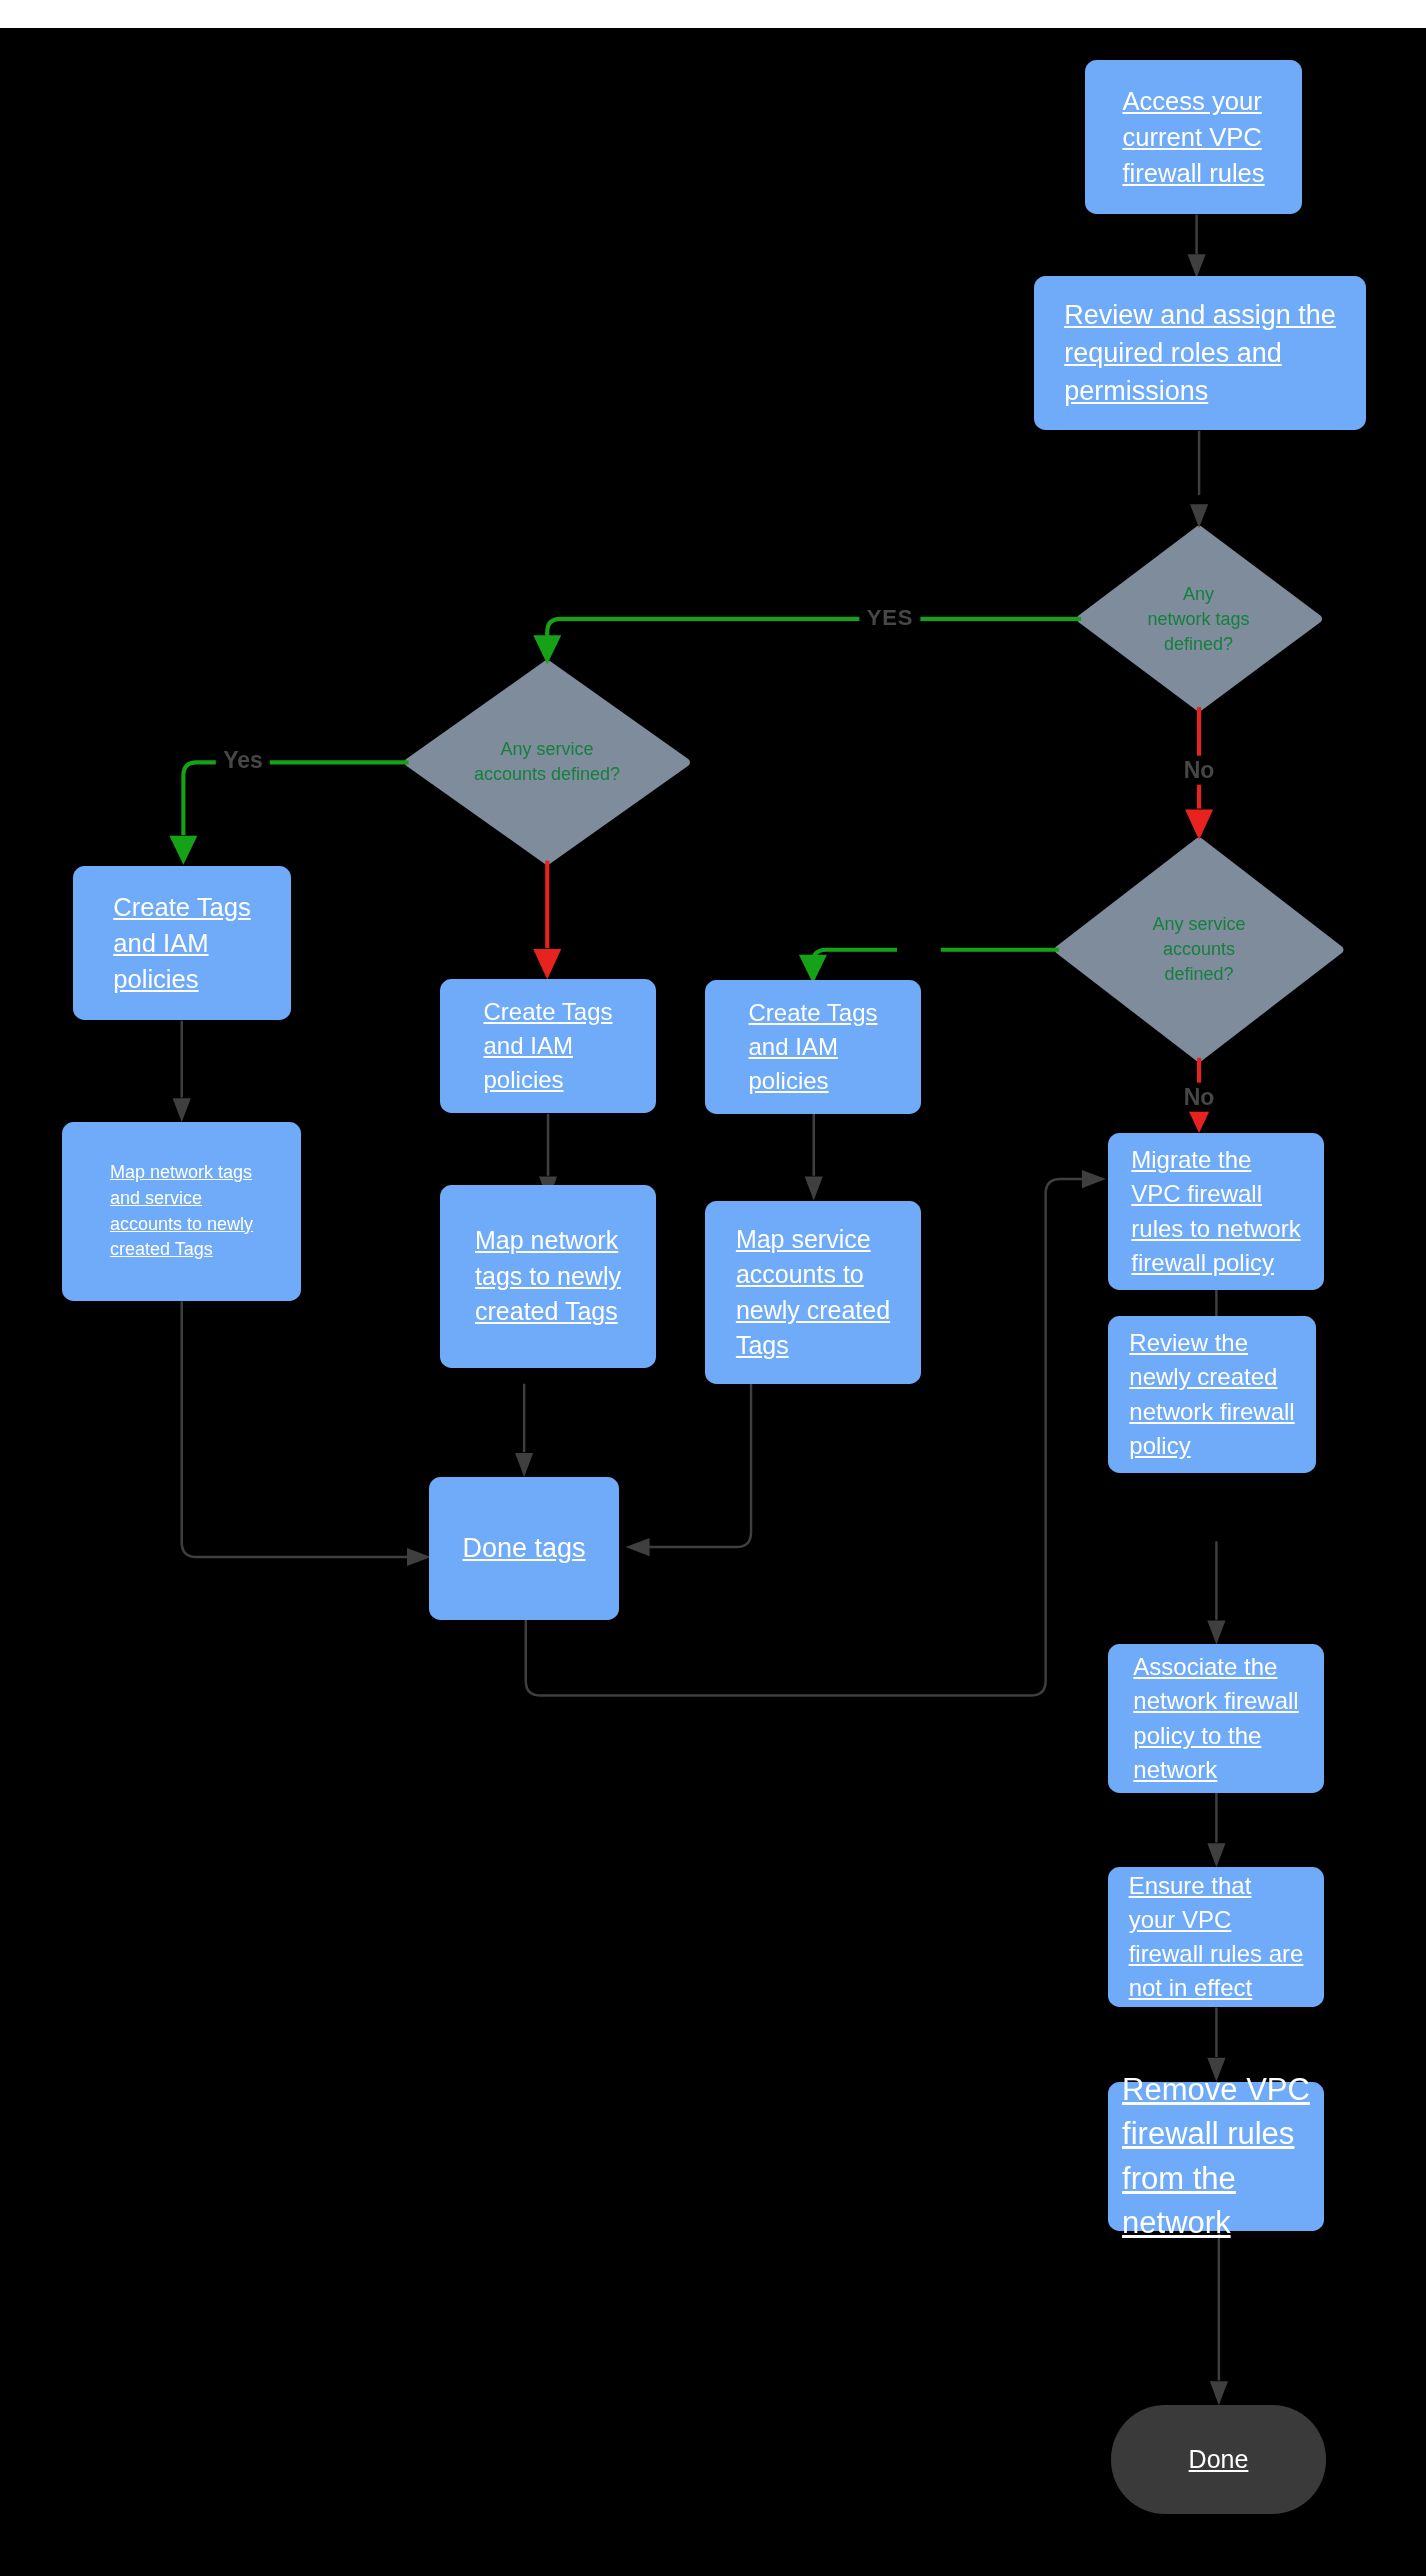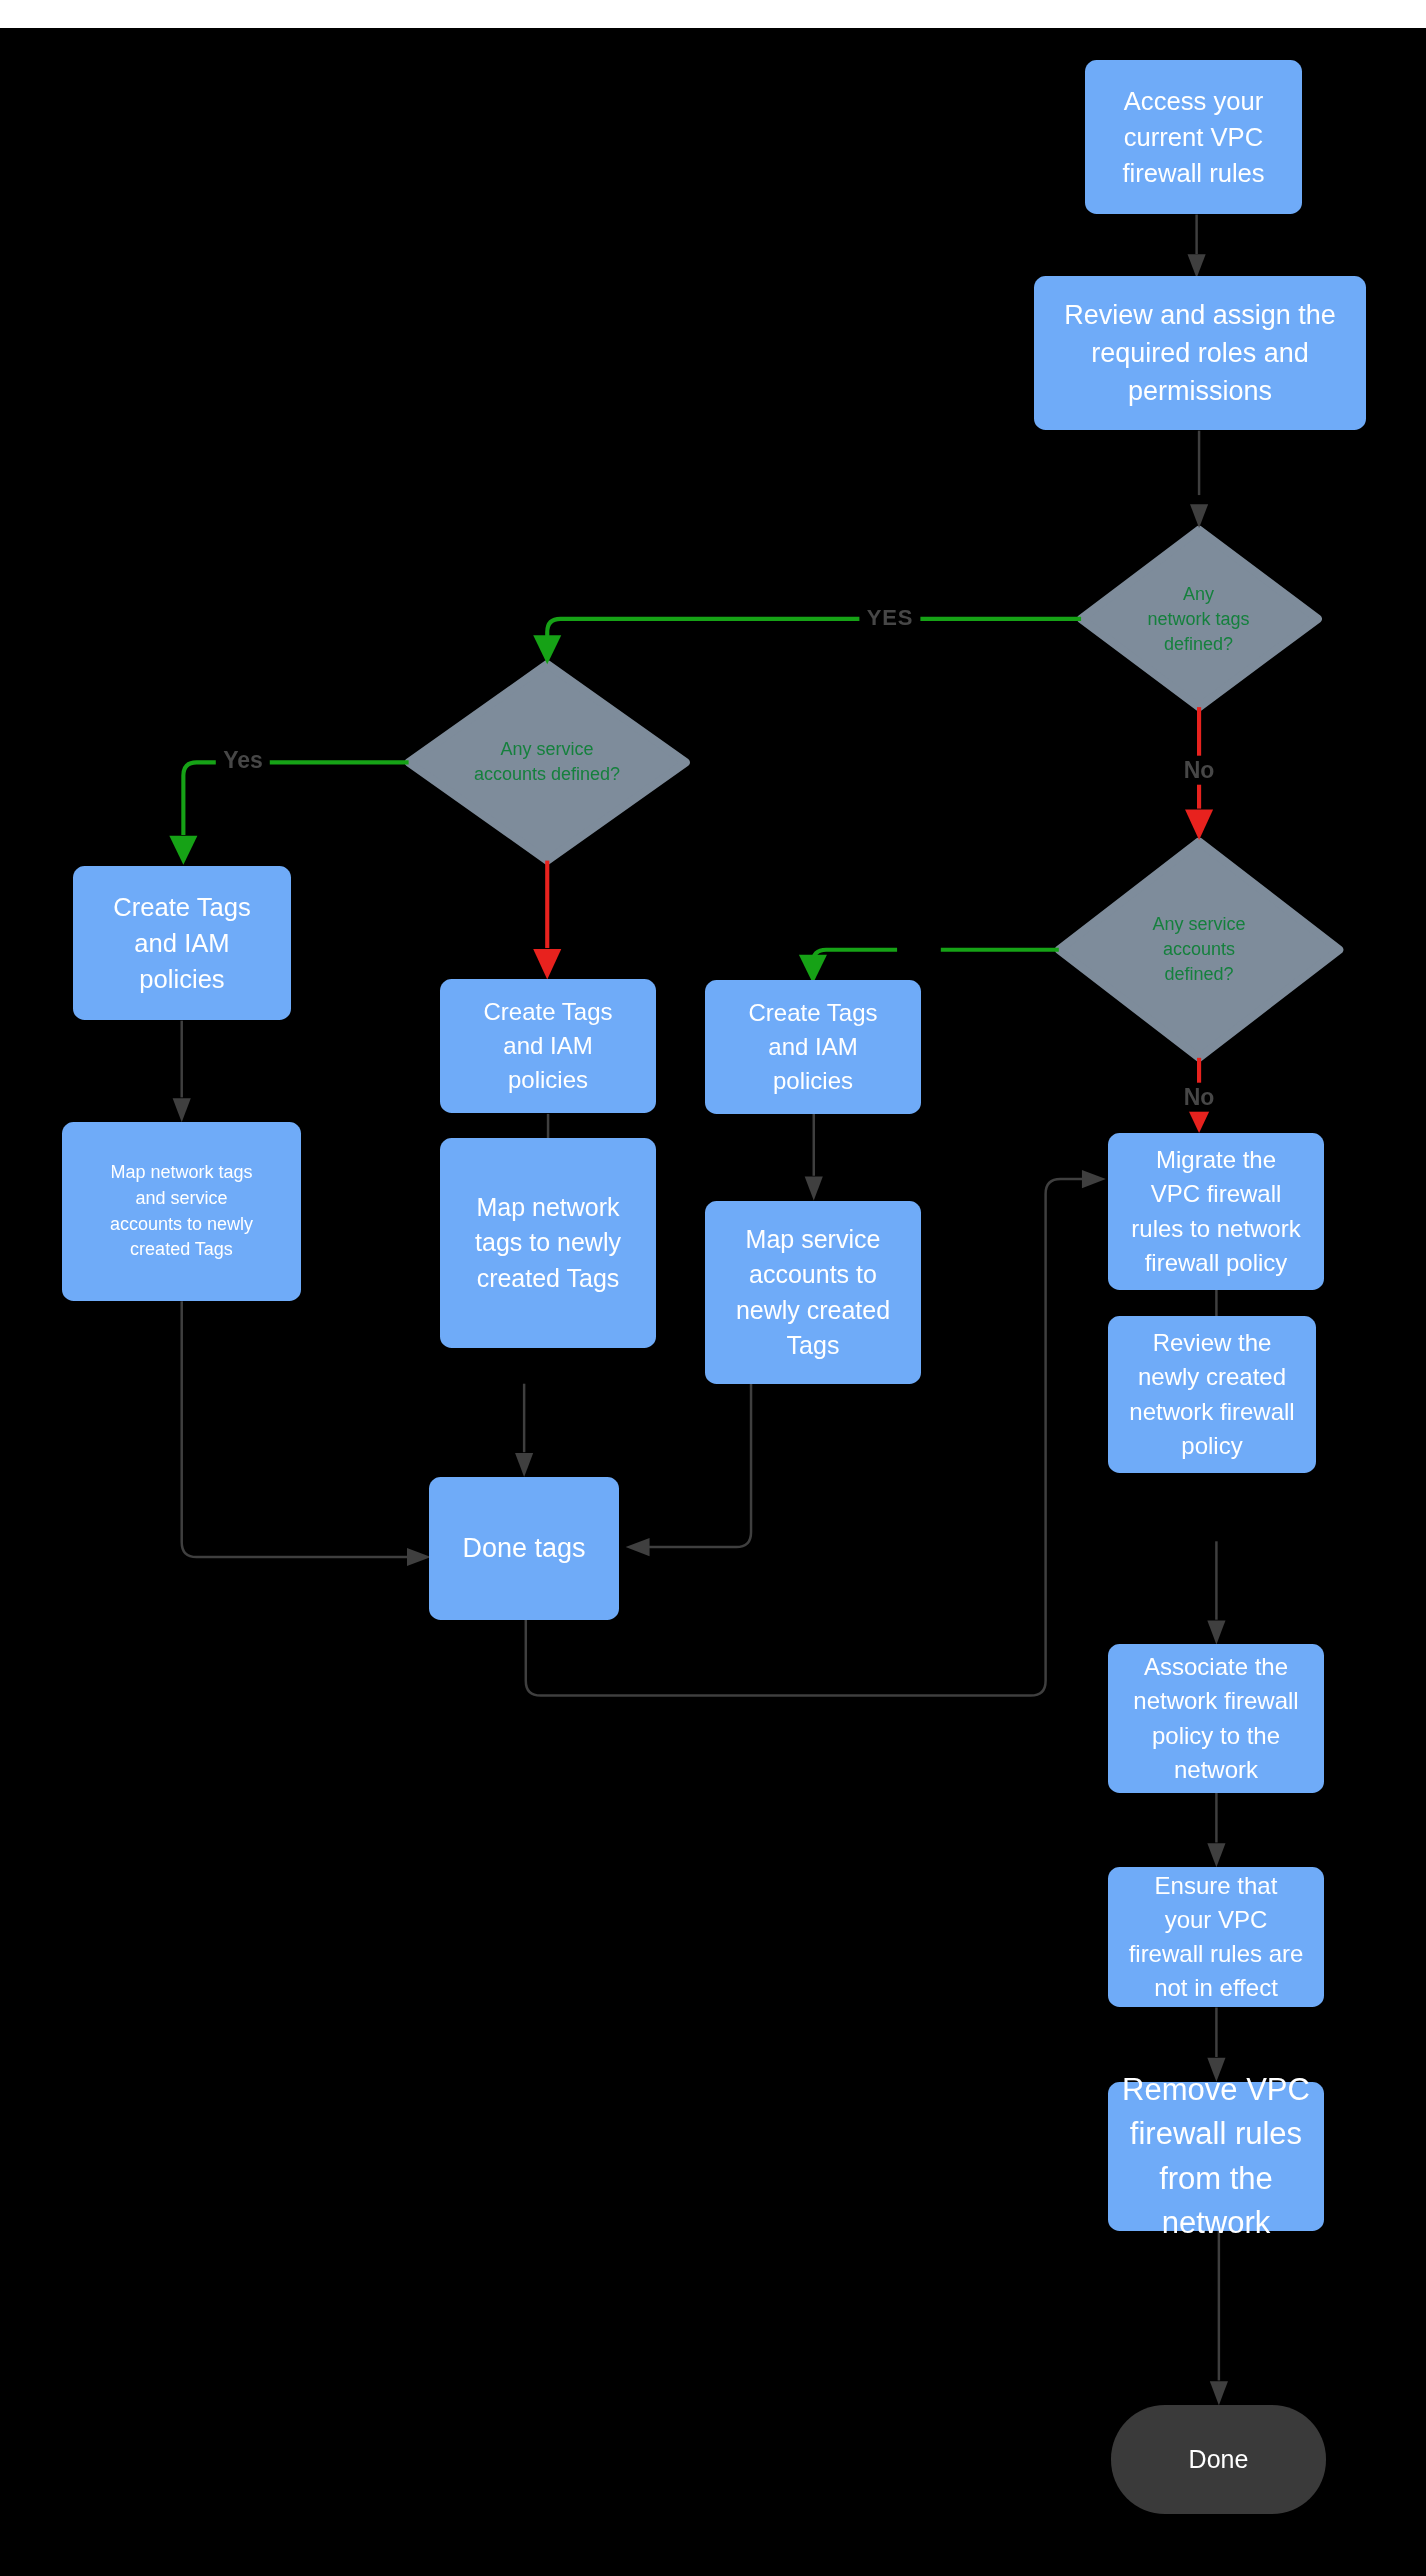--- a/index.html
+++ b/index.html
@@ -1,34 +1,34 @@
 <!DOCTYPE html>
 <html style="font-size:13.2px"><head>
 <meta charset="utf-8">
 <style>
   html,body{margin:0;padding:0;background:#000;}
   .canvas{position:relative;width:1427px;height:2576px;background:#000;overflow:hidden;
           font-family:"Liberation Sans",sans-serif;}
   .topbar{position:absolute;left:0;top:0;width:1427px;height:28px;background:#ffffff;}
   .layer{position:absolute;left:0;top:0;width:1427px;height:2576px;}
   .node{position:absolute;display:flex;align-items:center;justify-content:center;
-        text-align:center;color:#ffffff;background:#6fabf8;border-radius:11.6px;
-        white-space:pre-line;line-height:1.42;}
+        text-align:left;color:#ffffff;background:#6fabf8;border-radius:11.6px;
+        white-space:pre-line;line-height:1.42;text-decoration:underline;}
   .dlabel{position:absolute;display:flex;align-items:center;justify-content:center;
           text-align:center;color:#15803d;white-space:pre-line;line-height:1.38;font-size:18px;}
   .elabel{position:absolute;transform:translate(-50%,-50%);background:#000000;color:#474747;
           font-weight:700;padding:0.8px 7.4px;white-space:nowrap;}
   .terminator{background:#3a3a3a;border-radius:54px;font-size:25px;}
 
   .n-access{left:1085px;top:60px;width:217px;height:154px;font-size:25.6px;}
   .n-review-roles{left:1034px;top:276px;width:332px;height:154px;font-size:27px;}
   .n-create-left{left:73px;top:866px;width:218px;height:154px;font-size:25.6px;}
   .n-map-left{left:62px;top:1122px;width:239px;height:179px;font-size:18px;}
   .n-create-mid{left:440px;top:979px;width:216px;height:134px;font-size:24px;}
-  .n-map-mid{left:440px;top:1138px;width:216px;height:210px;font-size:25px;}
+  .n-map-mid{left:440px;top:1185px;width:216px;height:183px;font-size:25px;}
   .n-create-right{left:705px;top:980px;width:216px;height:134px;font-size:24px;}
   .n-map-right{left:705px;top:1201px;width:216px;height:183px;font-size:25px;}
   .n-bind{left:429px;top:1477px;width:190px;height:143px;font-size:27px;}
   .n-migrate{left:1108px;top:1133px;width:216px;height:157px;font-size:24px;}
   .n-review-policy{left:1108px;top:1316px;width:208px;height:157px;font-size:24px;}
   .n-associate{left:1108px;top:1644px;width:216px;height:149px;font-size:24px;}
   .n-ensure{left:1108px;top:1867px;width:216px;height:140px;font-size:24px;}
   .n-remove{left:1108px;top:2082px;width:216px;height:149px;font-size:31px;}
   .n-done{left:1111px;top:2405px;width:215px;height:109px;}
 

